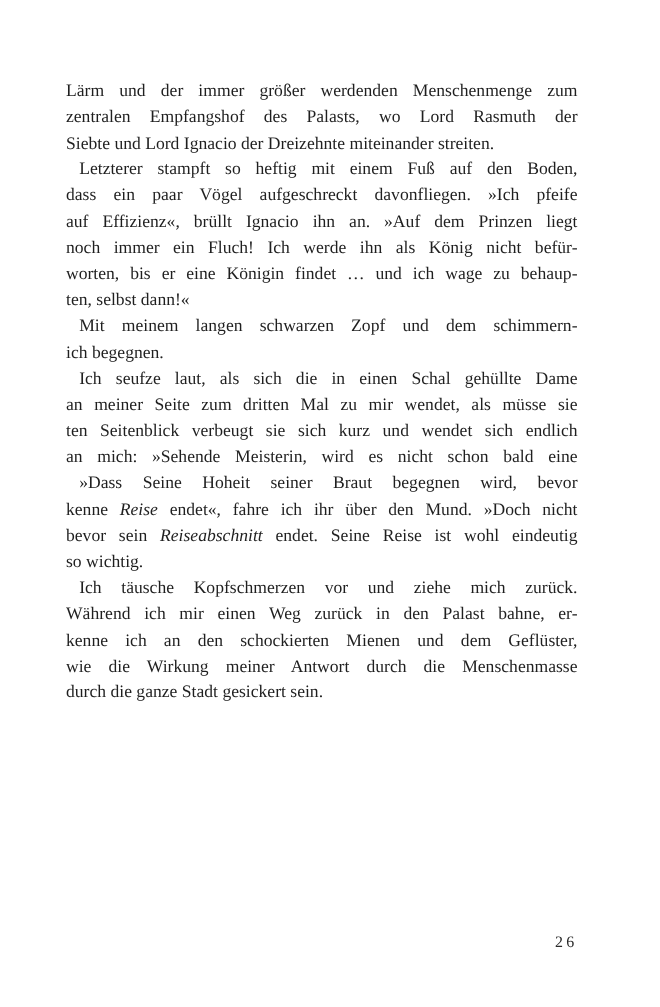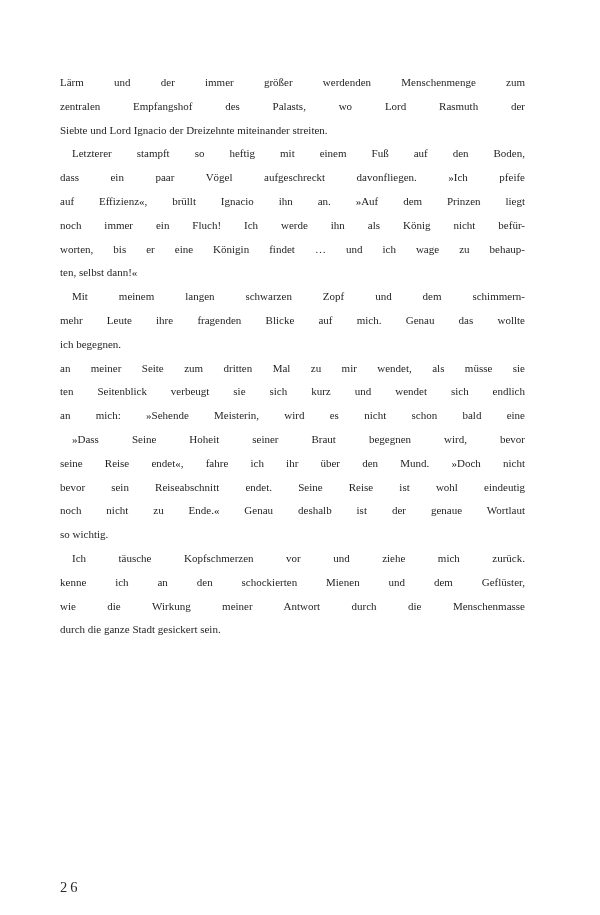--- a/index.html
+++ b/index.html
@@ -21,44 +21,44 @@
     left: 60px;
     top: 71px;
     width: 465px;
   }
   .para {
     margin: 0;
     padding: 0;
   }
   .line {
     line-height: 23.8px;
-    font-size: 11px;
+    font-size: 16px;
     text-align: justify;
     text-align-last: justify;
     white-space: normal;
   }
   .line.last {
     text-align: center;
     text-align-last: left;
   }
   .para.indent .line.first {
     text-indent: 12px;
   }
   .italic {
+    font-style: italic;
   }
   .page-number {
     position: absolute;
     left: 60px;
     top: 849px;
     width: 465px;
-    text-align: left;
+    text-align: right;
     font-size: 14.5px;
     letter-spacing: 3px;
     color: #2a2a2a;
-    margin-top: 30px;
   }
 </style>
 </head>
 <body>
 
 <div class="book-page">
   <div class="text-block">
       <div class="para">
         <div class="line first"><span>Lärm und der immer größer werdenden Menschenmenge zum</span></div>
         <div class="line"><span>zentralen Empfangshof des Palasts, wo Lord Rasmuth der</span></div>
@@ -67,36 +67,36 @@
       <div class="para indent">
         <div class="line first"><span>Letzterer stampft so heftig mit einem Fuß auf den Boden,</span></div>
         <div class="line"><span>dass ein paar Vögel aufgeschreckt davonfliegen. »Ich pfeife</span></div>
         <div class="line"><span>auf Effizienz«, brüllt Ignacio ihn an. »Auf dem Prinzen liegt</span></div>
         <div class="line"><span>noch immer ein Fluch! Ich werde ihn als König nicht befür-</span></div>
         <div class="line"><span>worten, bis er eine Königin findet … und ich wage zu behaup-</span></div>
         <div class="line last"><span>ten, selbst dann!«</span></div>
       </div>
       <div class="para indent">
         <div class="line first"><span>Mit meinem langen schwarzen Zopf und dem schimmern-</span></div>
-        <div class="line"><span>mehr Leute ihre fragenden Blicke auf mich. Genau das wollte</span></div>
         <div class="line last"><span>ich begegnen.</span></div>
       </div>
       <div class="para indent">
+        <div class="line first"><span>Ich seufze laut, als sich die in einen Schal gehüllte Dame</span></div>
         <div class="line"><span>an meiner Seite zum dritten Mal zu mir wendet, als müsse sie</span></div>
         <div class="line"><span>ten Seitenblick verbeugt sie sich kurz und wendet sich endlich</span></div>
         <div class="line"><span>an mich: »Sehende Meisterin, wird es nicht schon bald eine</span></div>
       </div>
       <div class="para indent">
         <div class="line first"><span>»Dass Seine Hoheit seiner Braut begegnen wird, bevor</span></div>
-        <div class="line"><span>seine </span><span class="italic">Reise</span><span> endet«, fahre ich ihr über den Mund. »Doch nicht</span></div>
+        <div class="line"><span>kenne </span><span class="italic">Reise</span><span> endet«, fahre ich ihr über den Mund. »Doch nicht</span></div>
         <div class="line"><span>bevor sein </span><span class="italic">Reiseabschnitt</span><span> endet. Seine Reise ist wohl eindeutig</span></div>
-        <div class="line"><span>noch nicht zu Ende.« Genau deshalb ist der genaue Wortlaut</span></div>
         <div class="line last"><span>so wichtig.</span></div>
       </div>
       <div class="para indent">
         <div class="line first"><span>Ich täusche Kopfschmerzen vor und ziehe mich zurück.</span></div>
+        <div class="line"><span>Während ich mir einen Weg zurück in den Palast bahne, er-</span></div>
         <div class="line"><span>kenne ich an den schockierten Mienen und dem Geflüster,</span></div>
         <div class="line"><span>wie die Wirkung meiner Antwort durch die Menschenmasse</span></div>
         <div class="line last"><span>durch die ganze Stadt gesickert sein.</span></div>
       </div>
     </div>
   <div class="page-number">26</div>
 </div>
 
 </body></html>

